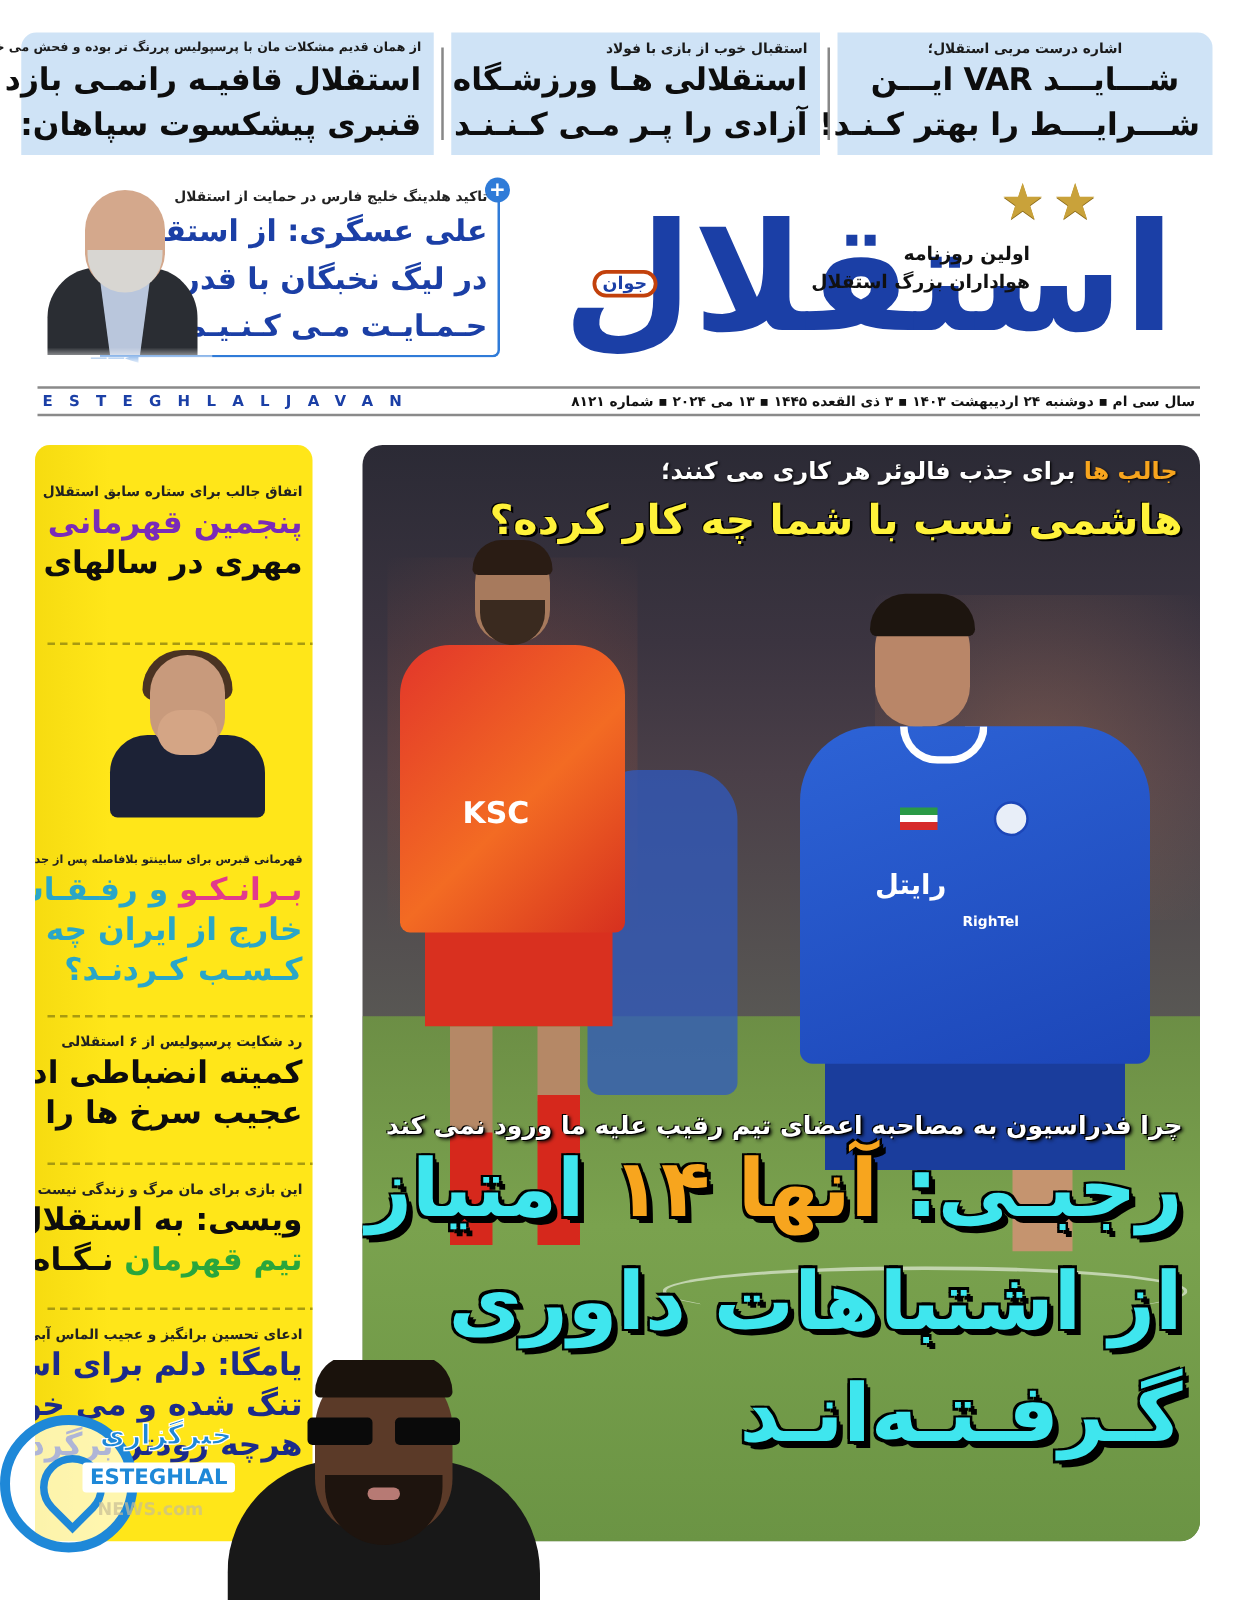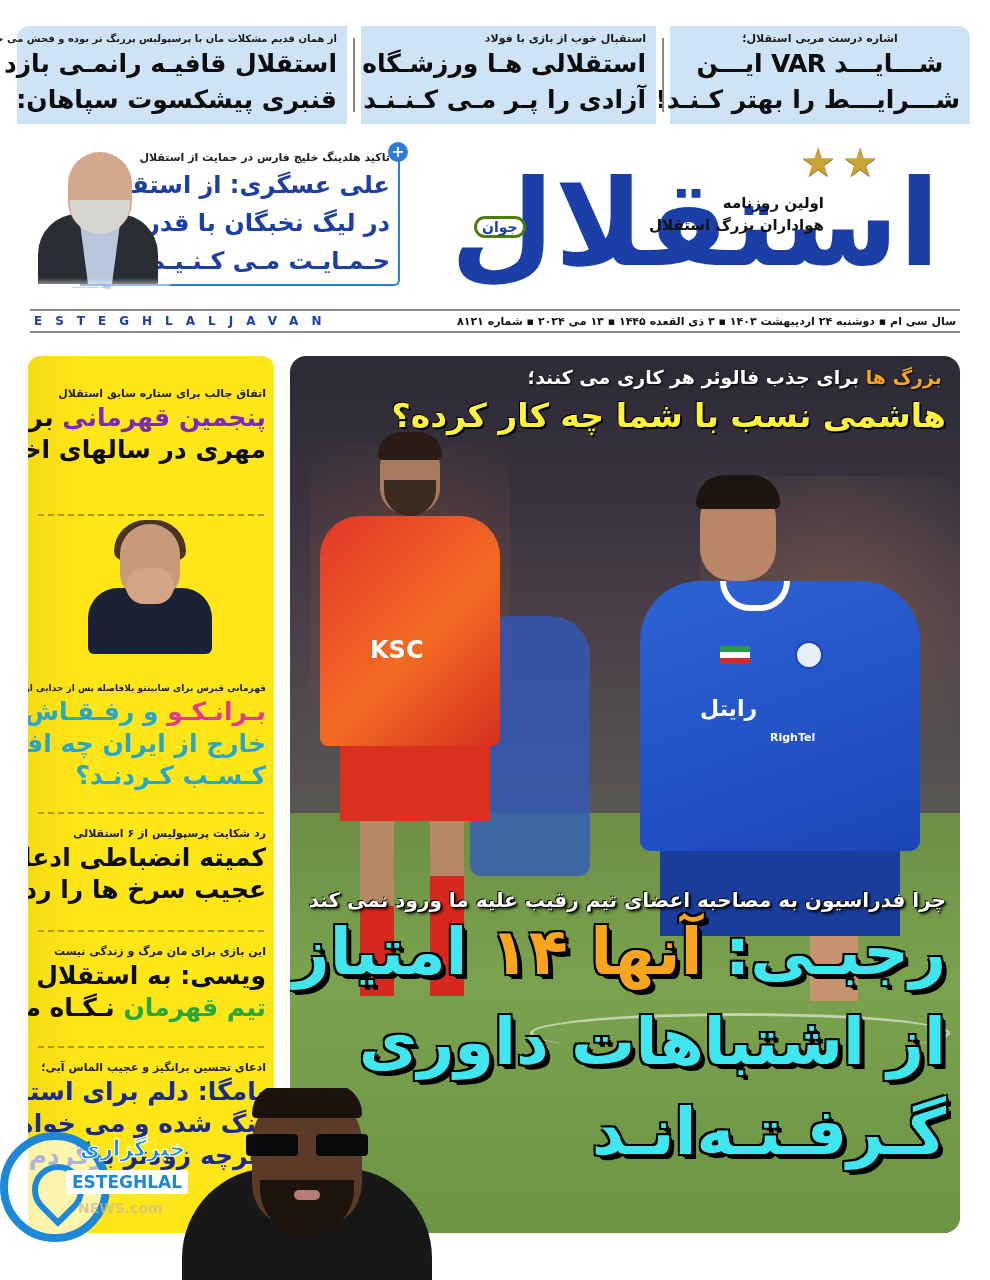--- a/index.html
+++ b/index.html
@@ -16,21 +16,21 @@
   .teaser.t3 { width: 330px; margin-right: 14px; border-top-left-radius: 12px; }
   .teaser.t3 .kicker { font-size: 10px; }
   .vsep { position: absolute; top: 12px; width: 2px; height: 74px; background: #888; }
 
   
   .masthead { position: absolute; top: 136px; right: 50px; width: 460px; height: 160px; }
   .logo-word { position: absolute; right: 0; top: 18px; font-size: 120px; font-weight: bold; color: #1b3fa6; line-height: 140px; letter-spacing: -6px; font-family: "DejaVu Sans", sans-serif; }
   .stars { position: absolute; top: 6px; right: 62px; display: flex; gap: 6px; }
   .star { color: #c9a23a; font-size: 40px; line-height: 40px; text-shadow: 0 1px 0 #8a6a1a; }
   .tagline { position: absolute; top: 56px; right: 116px; text-align: right; font-size: 15px; font-weight: bold; color: #111; line-height: 22px; }
-  .javan-badge { position: absolute; left: -6px; top: 80px; border: 3px solid #4d7c0f; border-radius: 12px; color: #1b3fa6; font-size: 14px; font-weight: bold; padding: 0 5px; background: #fff; }
+  .javan-badge { position: absolute; left: -6px; top: 80px; border: 3px solid #c2410c; border-radius: 12px; color: #1b3fa6; font-size: 14px; font-weight: bold; padding: 0 5px; background: #fff; }
 
   
   .askari { position: absolute; top: 142px; left: 30px; width: 370px; height: 150px; }
   .askari-frame { position: absolute; right: 0; top: 6px; width: 320px; height: 138px; border-right: 2px solid #2f7bd8; border-bottom: 2px solid #2f7bd8; border-bottom-right-radius: 6px; }
   .plus-icon { position: absolute; right: -10px; top: -6px; width: 20px; height: 20px; border-radius: 50%; background: #2f7bd8; color: #fff; font-size: 16px; font-weight: bold; text-align: center; line-height: 20px; }
   .arrow-left-icon { position: absolute; left: 42px; bottom: 1px; color: #2f7bd8; font-size: 14px; line-height: 10px; }
   .askari-text { position: absolute; right: 10px; top: 8px; text-align: right; }
   .askari-kicker { font-size: 11px; font-weight: bold; color: #222; line-height: 16px; white-space: nowrap; }
   .askari-title { font-size: 24px; font-weight: bold; color: #1b3fa6; line-height: 38px; white-space: nowrap; letter-spacing: -0.5px; }
   .askari-photo { position: absolute; left: 0; top: 0; width: 140px; height: 150px; overflow: hidden; }
@@ -99,21 +99,21 @@
   .yamga { position: absolute; left: 182px; top: 1088px; width: 250px; height: 192px; overflow: hidden; }
   .yamga .hood { position: absolute; left: 0; top: 80px; width: 250px; height: 120px; background: #181818; border-radius: 90px 90px 0 0; }
   .yamga .head { position: absolute; left: 70px; top: 0; width: 110px; height: 140px; background: #5b3a28; border-radius: 55px 55px 45px 45px; }
   .yamga .hair { position: absolute; left: 70px; top: -4px; width: 110px; height: 34px; background: #1a120c; border-radius: 55px 55px 8px 8px; }
   .yamga .glasses { position: absolute; left: 64px; top: 46px; width: 122px; height: 22px; display: flex; justify-content: space-between; }
   .yamga .glasses span { width: 52px; height: 22px; background: #0a0a0a; border-radius: 4px; display: block; }
   .yamga .beard { position: absolute; left: 78px; top: 92px; width: 94px; height: 56px; background: #1e140e; border-radius: 0 0 47px 47px; }
   .yamga .lips { position: absolute; left: 112px; top: 102px; width: 26px; height: 10px; background: #b77a74; border-radius: 6px; }
 
   
-  .yellow-col { position: absolute; top: 356px; left: 28px; width: 246px; height: 877px; background: #ffe619; border-radius: 12px 12px 0 0; overflow: hidden; }
+  .yellow-col { position: absolute; top: 356px; left: 28px; width: 222px; height: 877px; background: #ffe619; border-radius: 12px 12px 0 0; overflow: hidden; }
   .yellow-col .shade { position: absolute; left: 0; top: 0; width: 60px; height: 877px; background: linear-gradient(to right, rgba(230,200,0,0.35), rgba(255,230,25,0)); }
   .ystory { position: absolute; right: 8px; width: 232px; text-align: right; }
   .ykicker { font-size: 11px; font-weight: bold; color: #222; line-height: 16px; white-space: nowrap; }
   .ytitle { font-size: 25px; font-weight: bold; color: #0d0d0d; line-height: 32px; white-space: nowrap; letter-spacing: -0.5px; }
   .ytitle .purple { color: #7a2bb8; }
   .ytitle.cyan { color: #2aa6c8; }
   .ytitle .pink { color: #e23a8c; }
   .ytitle .green { color: #2aa63c; }
   .ytitle.navy { color: #1c2b8a; }
   .dash-sep { position: absolute; left: 10px; width: 226px; height: 0; border-top: 2px dashed #a89a10; }
@@ -222,21 +222,21 @@
     <div class="collar"></div>
     <div class="flag"></div>
     <div class="crest"></div>
     <div class="sponsor">رایتل</div>
     <div class="rightel">RighTel</div>
     <div class="head"></div>
       <div class="hair"></div>
   </div>
 
   <div class="top-kicker">
-    <span class="accent">بزرگ ها</span><span> برای جذب فالوئر هر کاری می کنند؛</span>
+    <span class="accent">جالب ها</span><span> برای جذب فالوئر هر کاری می کنند؛</span>
   </div>
   <div class="top-title">هاشمی نسب با شما چه کار کرده؟</div>
 
   <div class="mid-kicker">چرا فدراسیون به مصاحبه اعضای تیم رقیب علیه ما ورود نمی کند</div>
   <div class="big-title l1">
     <span>رجبـی: </span><span class="accent">آنها ۱۴</span><span> امتیاز</span>
   </div>
   <div class="big-title l2">از اشتباهات داوری</div>
   <div class="big-title l3">گـرفـتـه‌انـد</div>
 </div>

